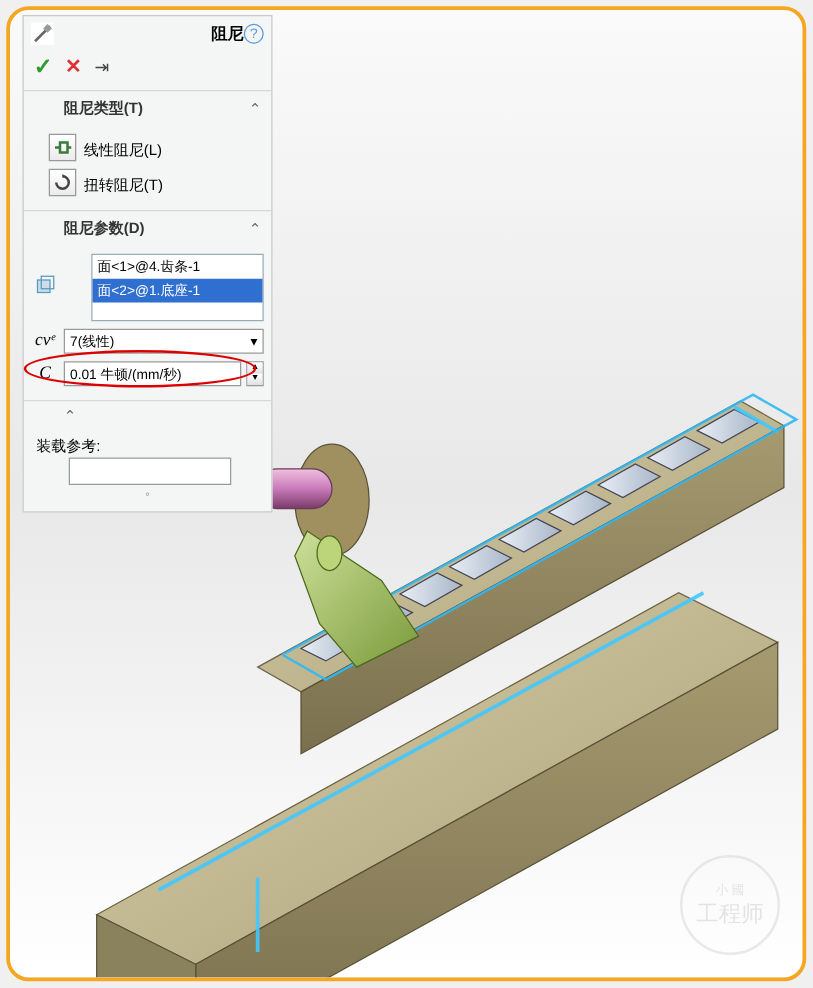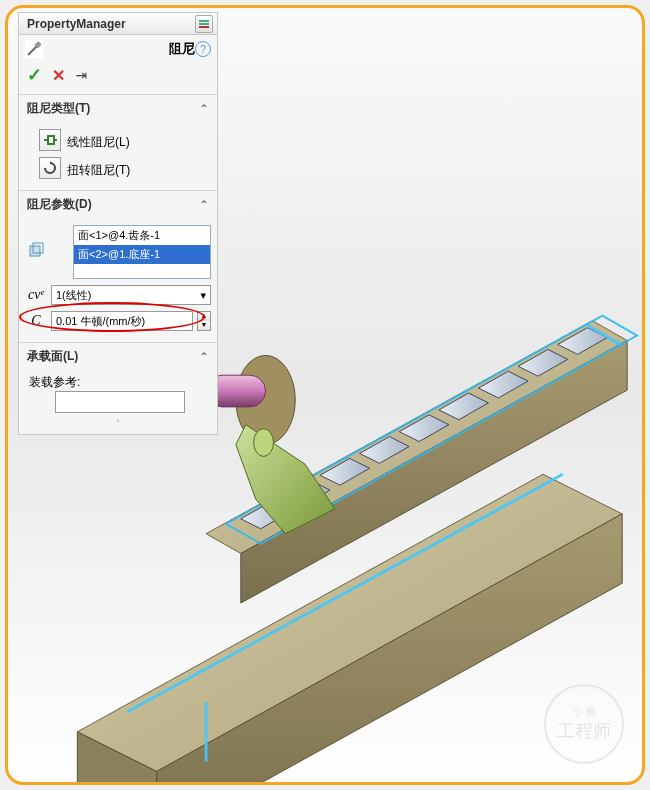--- a/index.html
+++ b/index.html
@@ -11,21 +11,21 @@
 .bbtn { width: 18px; height: 18px; border: 1px solid #aaa; background: linear-gradient(#fff,#e0e0e0); display: inline-flex; align-items: center; justify-content: center; border-radius: 2px; cursor: pointer; }
 .feature-row { display: flex; align-items: center; padding: 5px 6px 2px 6px; }
 .feature-row .ficon { width: 18px; height: 18px; margin-right: 6px; background: #fff; display:inline-flex;align-items:center;justify-content:center; }
 .feature-title { flex: 1; font-weight: bold; font-size: 13px; text-align: right; }
 .help-icon { width: 16px; height: 16px; border-radius: 50%; border: 1px solid #5a9be0; color: #5a9be0; font-size: 11px; display: inline-flex; align-items: center; justify-content: center; cursor: pointer; }
 .action-row { display: flex; align-items: center; gap: 10px; padding: 4px 8px 8px 8px; border-bottom: 1px solid #d8d8d8; }
 .ok-icon { color: #2e9b2e; font-size: 18px; font-weight: bold; cursor: pointer; }
 .cancel-icon { color: #d33; font-size: 16px; font-weight: bold; cursor: pointer; }
 .pin-icon { color: #444; font-size: 14px; cursor: pointer; }
 .section { border-bottom: 1px solid #d8d8d8; }
-.section-head { display: flex; align-items: center; padding: 5px 8px; cursor: pointer; }
+.section-head { display: flex; align-items: center; padding: 5px 8px; cursor: pointer; margin-left: 24px; }
 .section-title { flex: 1; font-weight: bold; color: #333; }
 .chev { color: #666; font-size: 12px; }
 .section-body { padding: 4px 6px 8px 6px; }
 .radio-row { display: flex; align-items: flex-end; gap: 6px; padding: 3px 0 3px 14px; }
 .rbox { width: 22px; height: 22px; border: 1px solid #999; background: linear-gradient(#fff,#ebebeb); display: inline-flex; align-items: center; justify-content: center; cursor: pointer; }
 .selbox { border: 1px solid #9ab; background: #fff; margin-left: 22px; }
 .selrow { padding: 2px 4px; font-size: 11px; }
 .selrow.sel { background: #2f6fd0; color: #fff; }
 .param-row { display: flex; align-items: center; gap: 4px; padding: 3px 0; }
 .param-label { width: 22px; text-align: center; font-style: italic; font-family: "Times New Roman", serif; font-size: 14px; }
@@ -99,30 +99,20 @@
 
       <ellipse cx="260" cy="395" rx="30" ry="45" fill="#a09060" stroke="#5a5238"></ellipse>
       <rect x="200" y="370" width="60" height="32" rx="16" fill="url(#cylg)" stroke="#6a3a5a"></rect>
 
       <polygon points="240,420 300,460 330,505 280,530 250,495 230,440" fill="url(#leverg)" stroke="#4a6a1a"></polygon>
       <ellipse cx="258" cy="438" rx="10" ry="14" fill="#bcd47a" stroke="#4a6a1a"></ellipse>
     </svg>
   </div>
 
   <div class="panel">
-    <div class="panel-header">
-      <span class="panel-header-title">PropertyManager</span>
-      <span class="bbtn">
-        <svg width="12" height="12">
-            <rect x="1" y="2" width="10" height="2" fill="#4a7"></rect>
-            <rect x="1" y="5" width="10" height="2" fill="#4a7"></rect>
-            <rect x="1" y="8" width="10" height="2" fill="#a33"></rect>
-          </svg>
-      </span>
-    </div>
 
     <div class="feature-row">
       <span class="ficon">
         <svg width="16" height="16">
             <line x1="2" y1="14" x2="14" y2="2" stroke="#666" stroke-width="2"></line>
             <rect x="10" y="1" width="5" height="5" fill="#999" transform="rotate(45 12 3)"></rect>
           </svg>
       </span>
       <span class="feature-title">阻尼</span>
       <span class="help-icon">?</span>
@@ -177,41 +167,40 @@
           </span>
           <div class="selbox" style="flex:1">
             <div class="selrow">面&lt;1&gt;@4.齿条-1</div>
             <div class="selrow sel">面&lt;2&gt;@1.底座-1</div>
             <div class="selrow" style="height:14px"></div>
           </div>
         </div>
         <div class="param-row">
           <span class="param-label">cvᵉ</span>
           <div class="dropdown">
-            <span>1(线性)</span>
+            <span>7(线性)</span>
             <span class="arr">▾</span>
           </div>
         </div>
         <div class="param-row" style="position:relative">
           <span class="param-label">C</span>
           <div class="valinput">
             <span>0.01 牛顿/(mm/秒)</span>
           </div>
           <div class="spin">
             <div>▲</div>
             <div>▼</div>
           </div>
           <div class="redcircle" style="left:-6px; top:-6px; width:186px; height:30px;"></div>
         </div>
       </div>
     </div>
 
     <div class="section" style="border-bottom:none">
       <div class="section-head">
-        <span class="section-title">承载面(L)</span>
         <span class="chev">⌃</span>
       </div>
       <div class="section-body">
         <div style="padding-left:4px">装载参考:</div>
         <div class="textin">
           <span></span>
         </div>
         <div class="small-dot">◦</div>
       </div>
     </div>

